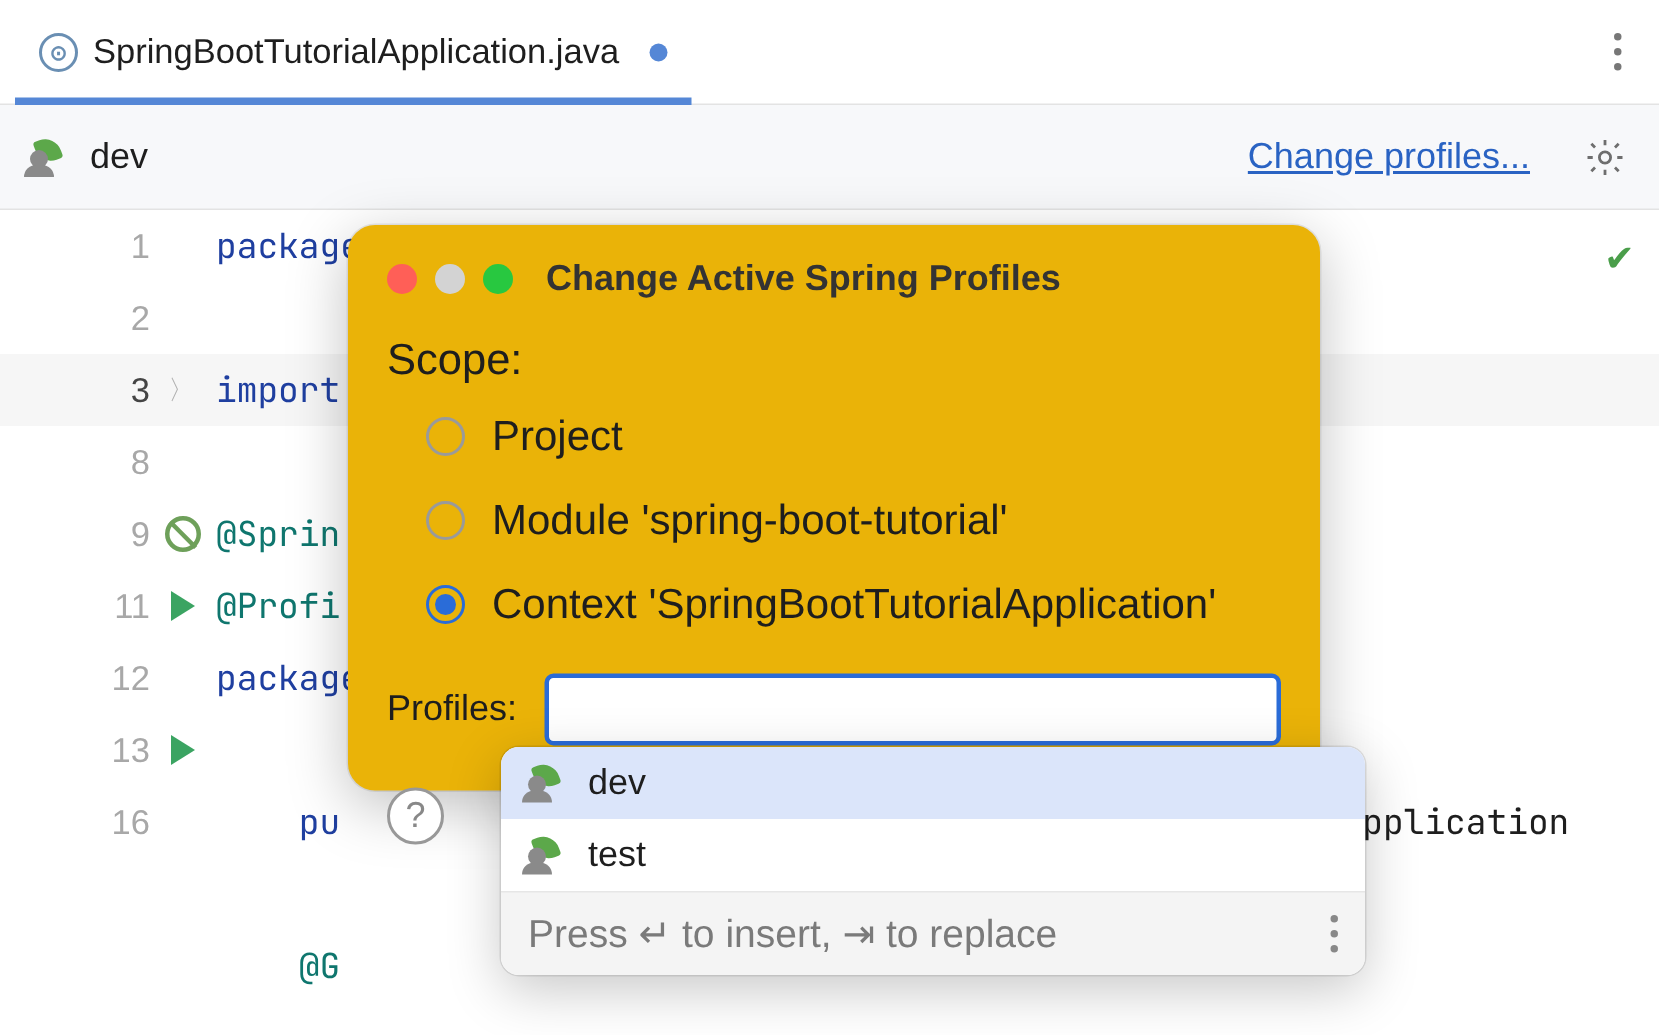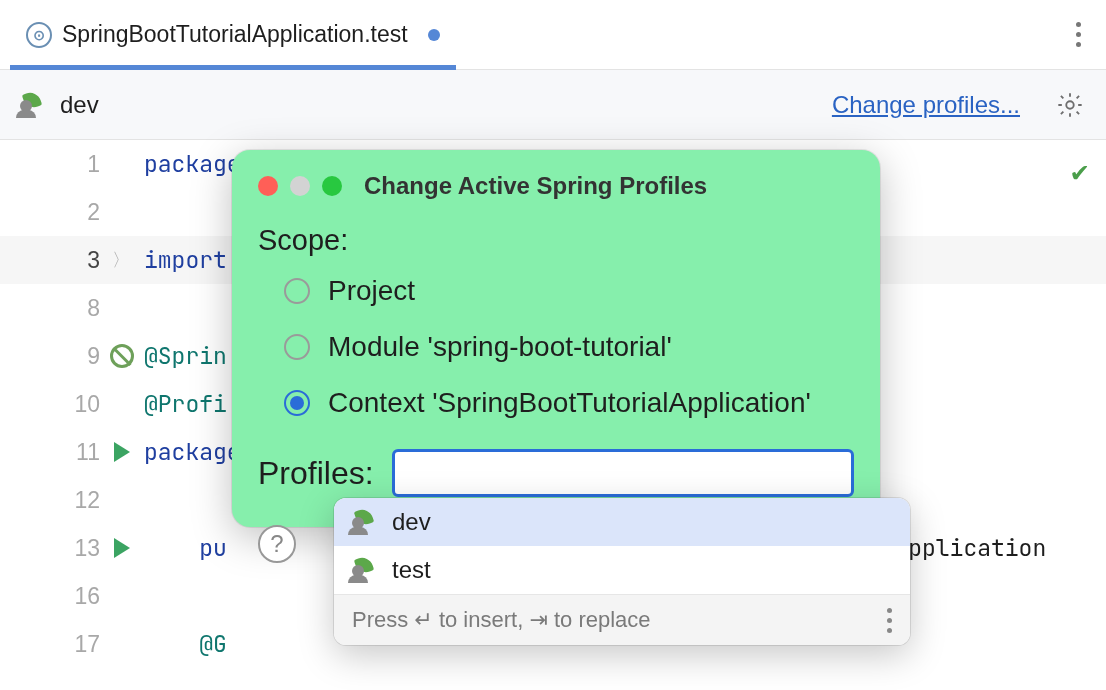--- a/index.html
+++ b/index.html
@@ -196,21 +196,21 @@
       color: #4a9e4a;
       font-size: 28px;
     }
 
     
     .dialog {
       position: absolute;
       top: 150px;
       left: 232px;
       width: 648px;
-      background: #86efac;
+      background: #eab308;
       border-radius: 18px;
       box-shadow: 0 10px 40px rgba(0,0,0,0.25), 0 0 0 1px rgba(0,0,0,0.08);
       padding: 22px 26px 30px;
     }
     .dlg-titlebar {
       display: flex;
       align-items: center;
       gap: 12px;
       margin-bottom: 24px;
     }
@@ -262,21 +262,21 @@
       background: #2a6cd8;
       border-radius: 50%;
     }
     .radio-label { font-size: 28px; }
 
     .profiles-row {
       display: flex;
       align-items: center;
       gap: 18px;
     }
-    .profiles-label { font-size: 32px; }
+    .profiles-label { font-size: 24px; }
     .profiles-input {
       flex: 1;
       height: 48px;
       border: 3px solid #2a6cd8;
       border-radius: 6px;
       padding: 0 10px;
       font-size: 22px;
       outline: none;
     }
 
@@ -315,37 +315,37 @@
     }
     .comp-item.selected {
       background: #dbe5fa;
     }
     .comp-hint {
       display: flex;
       align-items: center;
       justify-content: space-between;
       padding: 12px 18px;
       color: #7a7a7a;
-      font-size: 22px;
+      font-size: 26px;
       background: #f4f4f4;
       border-top: 1px solid #e6e6e6;
     }
     .comp-menu {
       display: flex; flex-direction: column; gap: 5px;
       cursor: pointer;
     }
     .comp-menu span { width: 5px; height: 5px; background: #888; border-radius: 50%; }
   </style>
 </head>
 <body>
 
 <div class="tab-bar">
   <div class="tab active">
     <span class="tab-icon-circle">⊙</span>
-    <span>SpringBootTutorialApplication.test</span>
+    <span>SpringBootTutorialApplication.java</span>
     <span class="modified-dot"></span>
   </div>
   <div class="tab-spacer"></div>
   <div class="overflow-btn">
     <span></span>
       <span></span>
       <span></span>
   </div>
 </div>
 
@@ -378,38 +378,32 @@
         <span class="fold-arrow">〉</span>
       </div>
     <div class="gutter-row">
         <span class="gutter-num">8</span>
       </div>
     <div class="gutter-row">
         <span class="gutter-num">9</span>
         <span class="no-entry"></span>
       </div>
     <div class="gutter-row">
-        <span class="gutter-num">10</span>
-      </div>
-    <div class="gutter-row">
         <span class="gutter-num">11</span>
         <span class="run-tri"></span>
       </div>
     <div class="gutter-row">
         <span class="gutter-num">12</span>
       </div>
     <div class="gutter-row">
         <span class="gutter-num">13</span>
         <span class="run-tri"></span>
       </div>
     <div class="gutter-row">
         <span class="gutter-num">16</span>
-      </div>
-    <div class="gutter-row">
-        <span class="gutter-num">17</span>
       </div>
   </div>
   <div class="code">
     <div class="code-line"><span class="kw">package</span></div>
     <div class="code-line"></div>
     <div class="code-line current"><span class="kw">import</span></div>
     <div class="code-line"></div>
     <div class="code-line"><span class="ann">@Sprin</span></div>
     <div class="code-line"><span class="ann">@Profi</span></div>
     <div class="code-line"><span class="kw">package</span></div>

